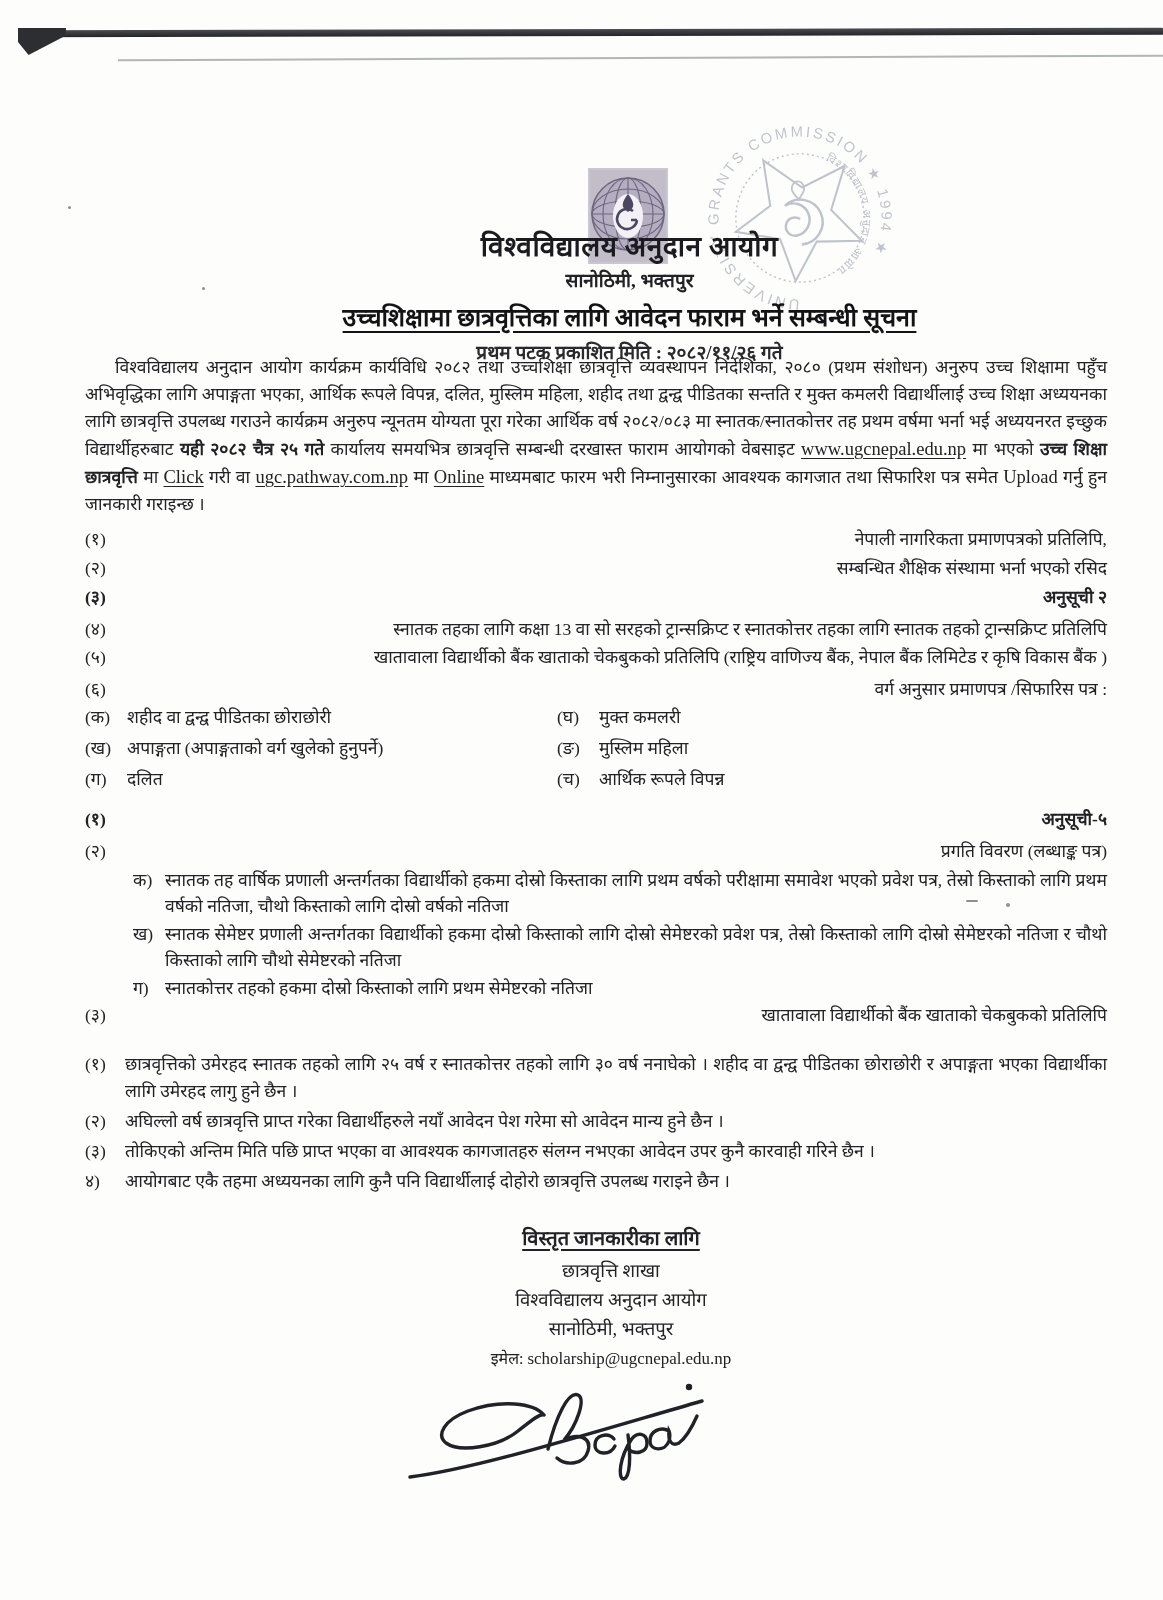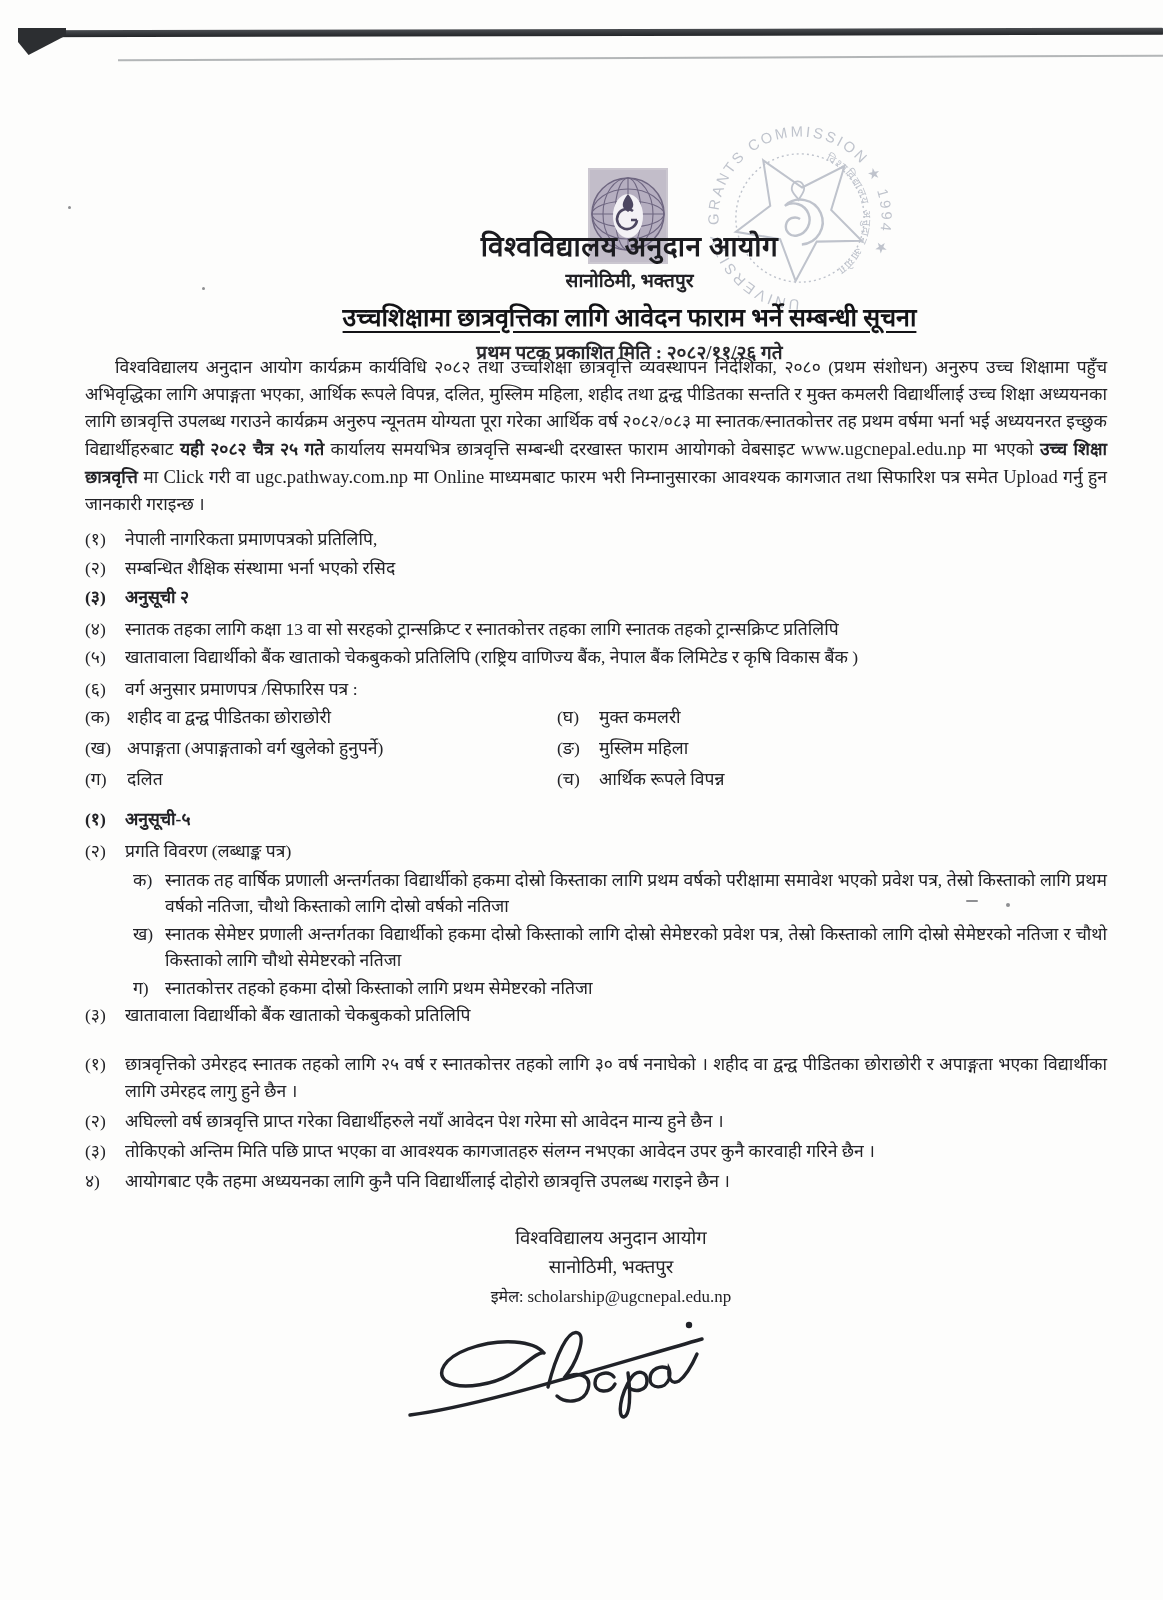--- a/index.html
+++ b/index.html
@@ -33,27 +33,27 @@
   .addr{font-size:19px;font-weight:bold;margin-top:3px;}
   .title{font-size:25px;font-weight:bold;margin-top:6px;text-decoration:underline;
     text-underline-offset:5px;color:#131316;}
   .date{font-size:19px;margin-top:6px;font-weight:bold;color:#2a2a2e;}
 
   
   .doc-body{position:absolute;top:354px;left:85px;width:1022px;font-size:17.5px;line-height:27px;}
   p.para{margin:0;text-align:justify;}
   p.indent{text-indent:30px;}
   .b{font-weight:bold;}
-  .u{text-underline-offset:3px;}
+  .u{text-decoration:underline;text-underline-offset:3px;}
   .lat{font-family:"Liberation Serif","DejaVu Serif",serif;font-size:1.06em;}
 
   .list{margin-top:9px;}
   .li{display:flex;margin-bottom:3px;line-height:25.5px;}
   .li .num{flex:none;width:40px;}
-  .li .txt{flex:1;}
+  .li .txt{flex:1;text-align:right;}
   .li.bold-row{font-weight:bold;margin-top:4px;margin-bottom:6px;}
 
   .cats{display:grid;grid-template-columns:472px 1fr;margin-top:3px;}
   .cat{display:flex;margin-bottom:6px;line-height:25px;}
   .cat .num{flex:none;width:42px;}
 
   .renew-para{margin-top:8px;}
   .sublist{margin-left:48px;margin-top:2px;}
   .sli{display:flex;margin-bottom:2px;line-height:26px;}
   .sli .num{flex:none;width:32px;}
@@ -231,20 +231,22 @@
           <span class="txt">तोकिएको अन्तिम मिति पछि प्राप्त भएका वा आवश्यक कागजातहरु संलग्न नभएका आवेदन  उपर कुनै कारवाही गरिने छैन ।</span>
         </div>
         <div class="ps-item">
           <span class="num">४)</span>
           <span class="txt">आयोगबाट एकै तहमा अध्ययनका लागि कुनै पनि विद्यार्थीलाई दोहोरो छात्रवृत्ति उपलब्ध गराइने छैन ।</span>
         </div>
       </div>
     </div>
 
     <div class="footer">
+      <div class="f-head">विस्तृत जानकारीका लागि</div>
+      <div>छात्रवृत्ति शाखा</div>
       <div>विश्वविद्यालय अनुदान आयोग</div>
       <div>सानोठिमी, भक्तपुर</div>
       <div class="f-email">
         <span>इमेल:</span>
         <span class="lat">scholarship@ugcnepal.edu.np</span>
       </div>
     </div>
 
     <div class="sig-wrap">
       <svg width="300" height="112" viewBox="0 0 300 112">

